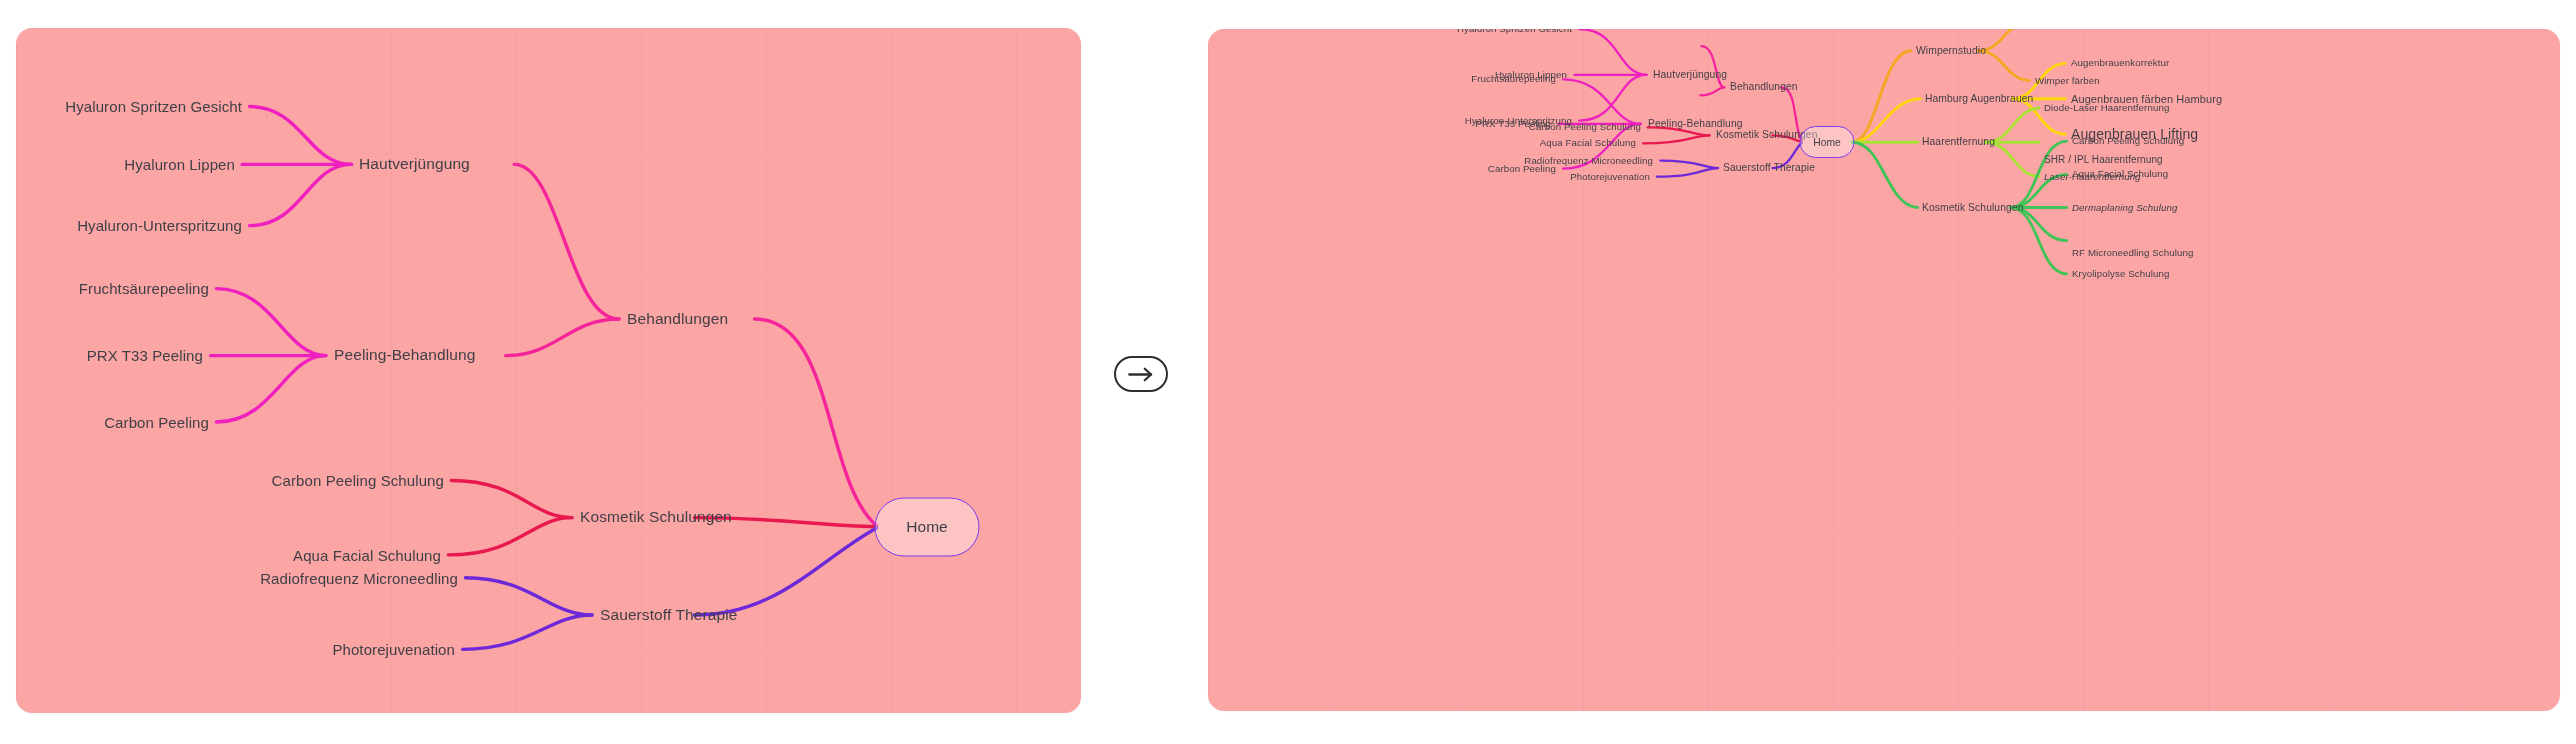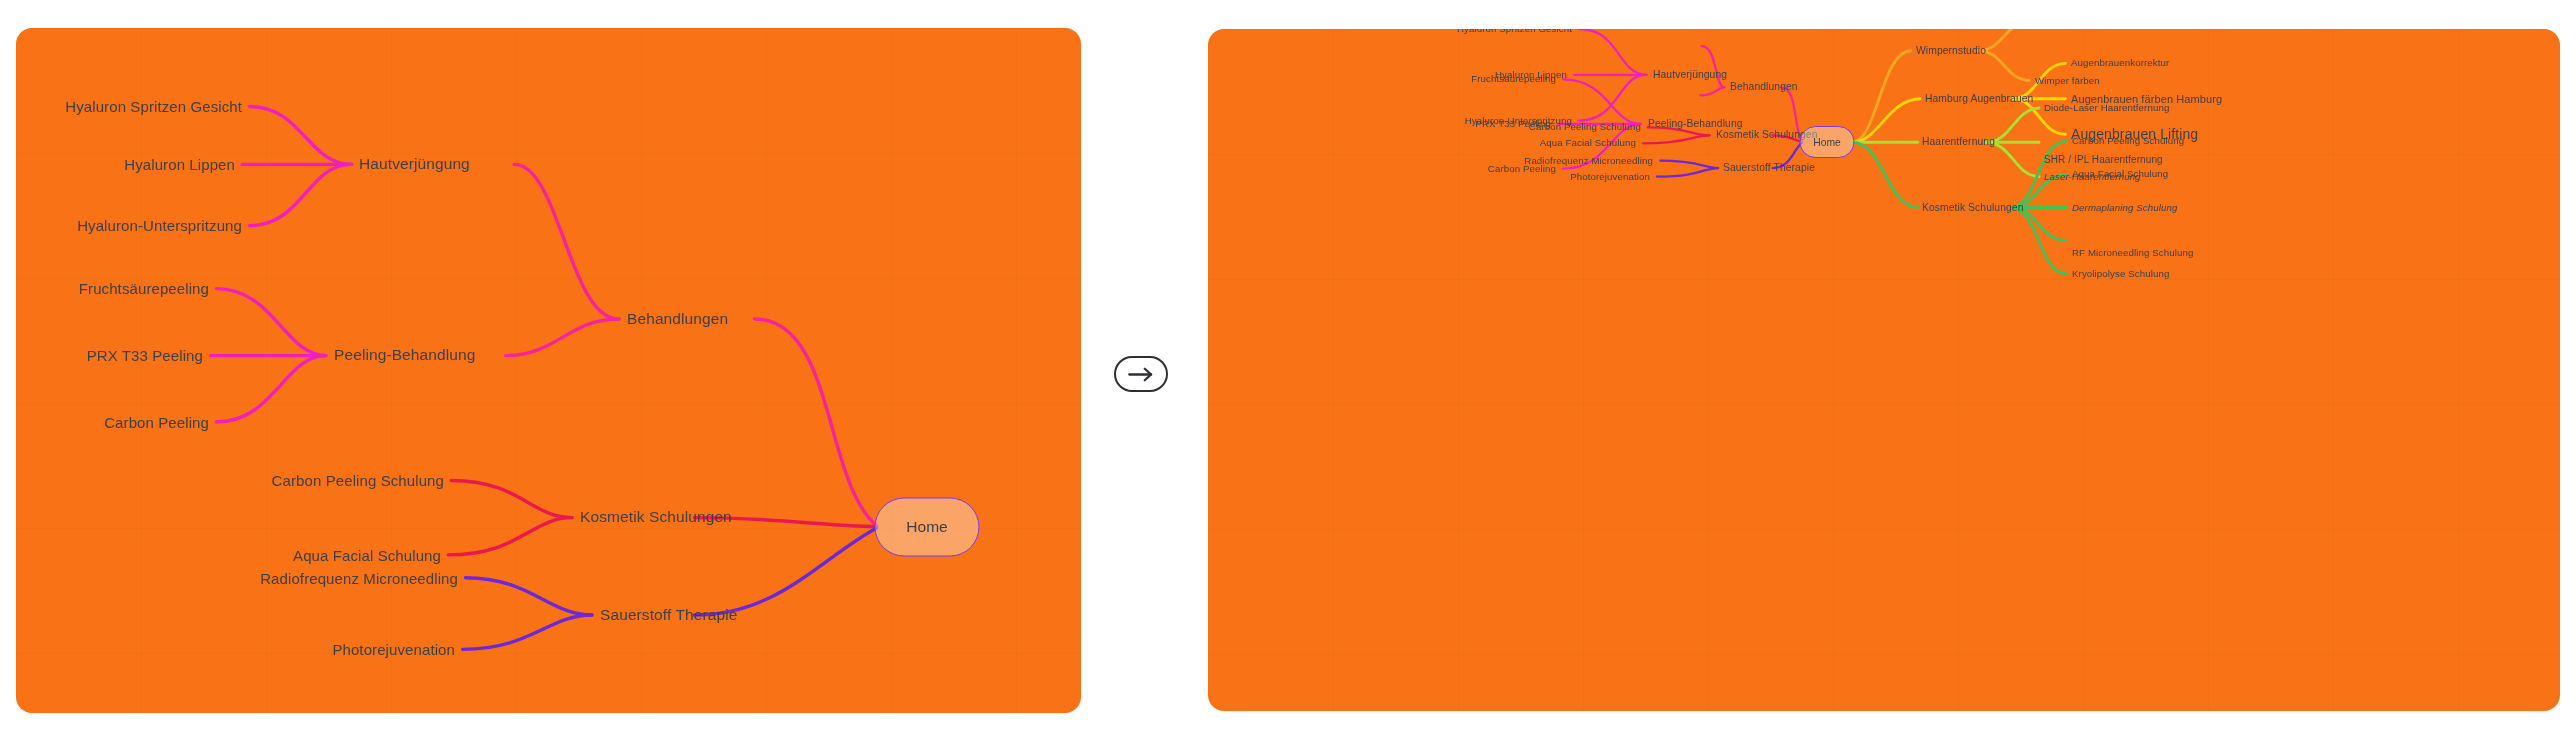--- a/index.html
+++ b/index.html
@@ -1,21 +1,21 @@
 <!DOCTYPE html>
 <html style="font-size:9.2px"><head>
 <meta charset="utf-8">
 <style>
   html,body{margin:0;padding:0;background:#ffffff;}
   body{width:2576px;height:745px;font-family:"Liberation Sans",sans-serif;overflow:hidden;}
   .stage{position:relative;width:2576px;height:745px;background:#ffffff;}
 
   .panel{
     position:absolute;
-    background:#f97316;
+    background:#fca5a5;
     border-radius:16px;
     overflow:hidden;
     box-shadow:0 0.6px 1.7px rgba(0,0,0,.04);
   }
   .panel .grid{
     position:absolute;inset:0;
     background-image:
       linear-gradient(to right, rgba(0,0,0,.022) 0.6px, transparent 0.6px),
       linear-gradient(to bottom, rgba(0,0,0,.022) 0.6px, transparent 0.6px);
     background-size:125px 125px;

